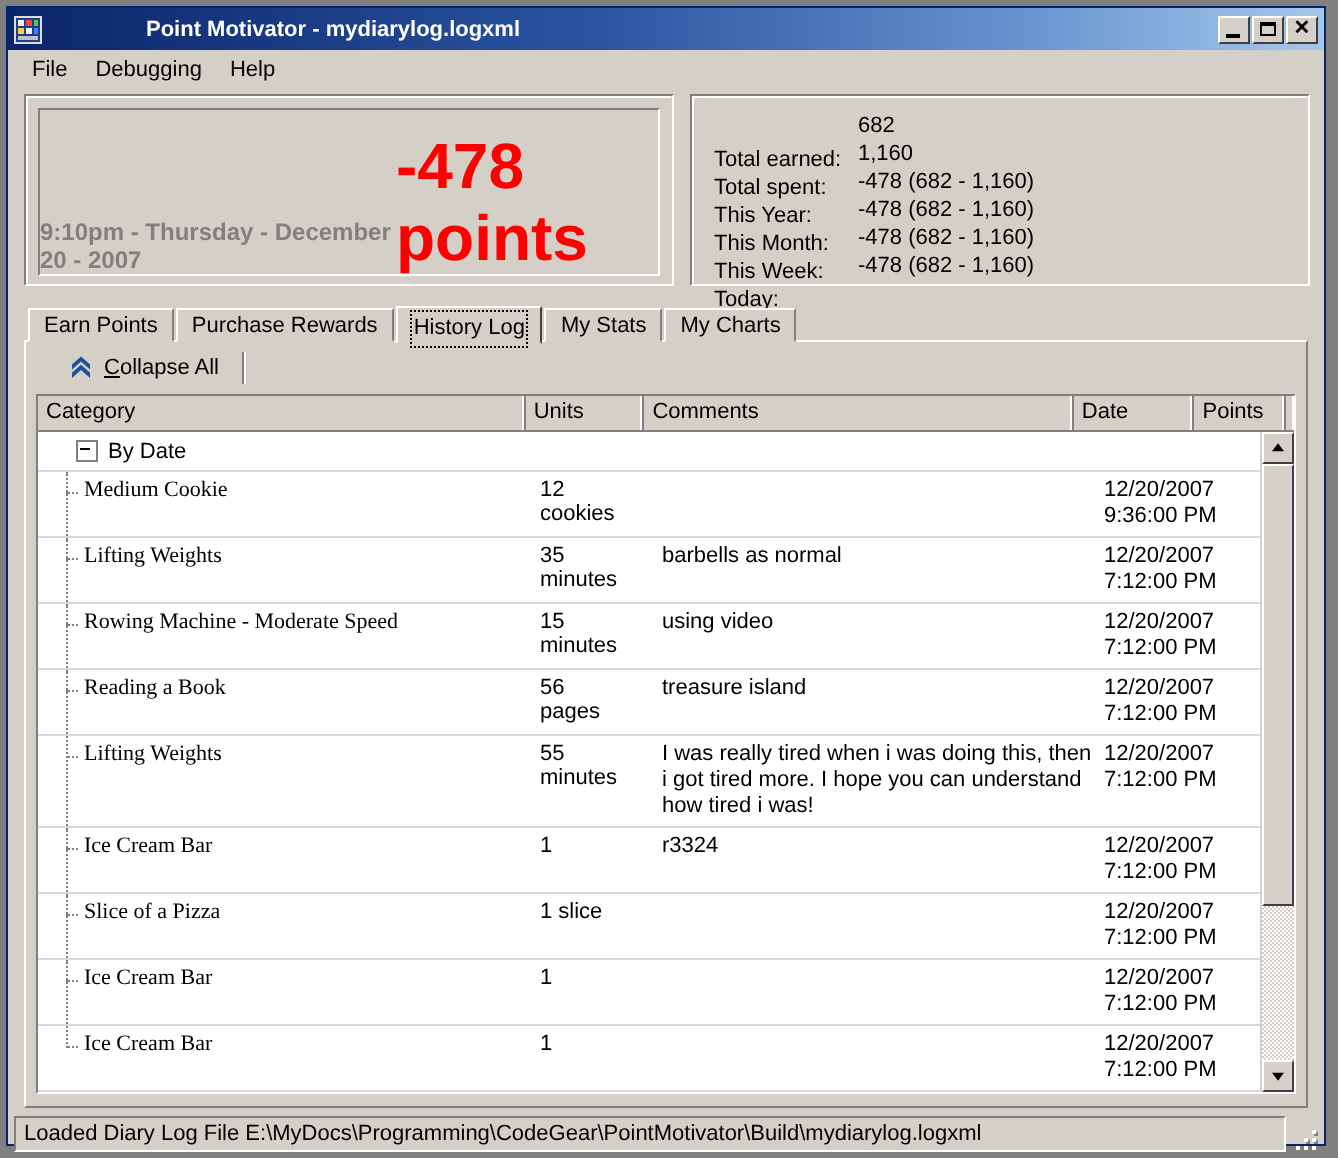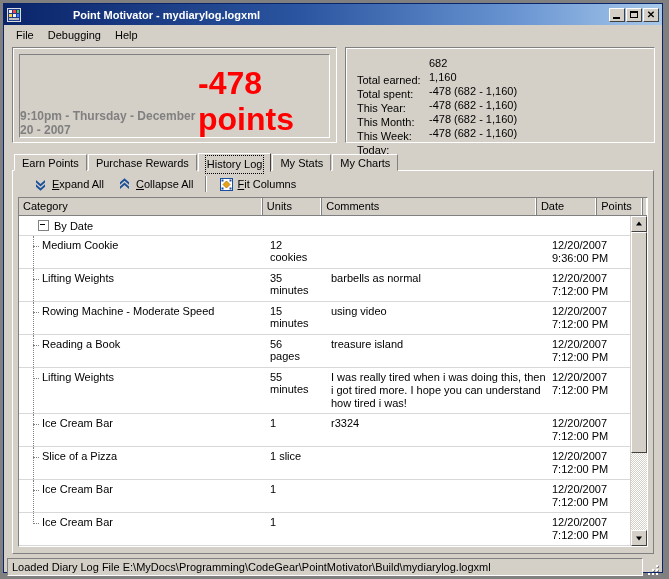--- a/index.html
+++ b/index.html
@@ -188,21 +188,21 @@
   }
   .treeline::before{
     content:"";position:absolute;left:14px;top:0;bottom:0;width:0;
     border-left:1px dotted #808080;
   }
   .treeline::after{
     content:"";position:absolute;left:14px;top:10px;width:6px;height:0;
     border-top:1px dotted #808080;
   }
   .row.last .treeline::before{bottom:auto;height:11px;}
-  .c-cat{width:228px;flex:0 0 auto;padding:3px 2px 3px 0;box-sizing:border-box;}
+  .c-cat{width:228px;flex:0 0 auto;padding:3px 2px 3px 0;box-sizing:border-box;font-family:Liberation Serif, serif;}
   .c-units{width:61px;flex:0 0 auto;padding:3px 2px 3px 0;box-sizing:border-box;}
   .c-comments{width:221px;flex:0 0 auto;padding:3px 6px 3px 0;box-sizing:border-box;line-height:13px;}
   .c-date{width:62px;flex:0 0 auto;padding:3px 2px 3px 0;box-sizing:border-box;line-height:13px;}
   .c-points{width:47px;flex:0 0 auto;padding:3px 5px 3px 0;box-sizing:border-box;text-align:right;}
   .u2{display:block;}
   
   .vscroll{
     width:16px;flex:0 0 auto;background:#d4d0c8;
     border-left:1px solid #d4d0c8;
     display:flex;flex-direction:column;
@@ -346,55 +346,33 @@
       <div class="tab active"><span>History Log</span></div>
       <div class="tab"><span>My Stats</span></div>
       <div class="tab"><span>My Charts</span></div>
     </div>
   </div>
 
   <div class="tabbody">
 
     <div class="toolbar">
 
-      <div class="tb-btn">
-        <span class="chev">
-          <svg width="13" height="13" viewBox="0 0 13 13">
-            <path d="M2,2 L6.5,6 L11,2 L11,4.6 L6.5,8.6 L2,4.6 Z" fill="#1a4f9c"></path>
-            <path d="M2,6.2 L6.5,10.2 L11,6.2 L11,8.8 L6.5,12.8 L2,8.8 Z" fill="#1a4f9c"></path>
-          </svg>
-        </span>
-        <span><span class="underl">E</span><span>xpand All</span></span>
-      </div>
 
       <div class="tb-btn">
         <span class="chev">
           <svg width="13" height="13" viewBox="0 0 13 13">
             <path d="M2,6.8 L6.5,2.8 L11,6.8 L11,4.2 L6.5,0.2 L2,4.2 Z" fill="#1a4f9c"></path>
             <path d="M2,11 L6.5,7 L11,11 L11,8.4 L6.5,4.4 L2,8.4 Z" fill="#1a4f9c"></path>
           </svg>
         </span>
         <span><span class="underl">C</span><span>ollapse All</span></span>
       </div>
 
       <span class="tb-sep"></span>
 
-      <div class="tb-btn">
-        <span class="fit-icon">
-          <svg width="13" height="13" viewBox="0 0 13 13">
-            <rect x="0.5" y="0.5" width="12" height="12" fill="#ffffff" stroke="#1a4f9c"></rect>
-            <rect x="1.5" y="1.5" width="2" height="2" fill="#1a4f9c"></rect>
-            <rect x="9.5" y="1.5" width="2" height="2" fill="#1a4f9c"></rect>
-            <rect x="1.5" y="9.5" width="2" height="2" fill="#1a4f9c"></rect>
-            <rect x="9.5" y="9.5" width="2" height="2" fill="#1a4f9c"></rect>
-            <path d="M6.5,3 L10,6.5 L6.5,10 L3,6.5 Z" fill="#e8a317" stroke="#a06a00" stroke-width="0.7"></path>
-          </svg>
-        </span>
-        <span><span class="underl">F</span><span>it Columns</span></span>
-      </div>
 
     </div>
 
     <div class="gridwrap">
 
       <div class="grid-head">
         <div class="hcell h-cat">Category</div>
         <div class="hcell h-units">Units</div>
         <div class="hcell h-comments">Comments</div>
         <div class="hcell h-date">Date</div>

